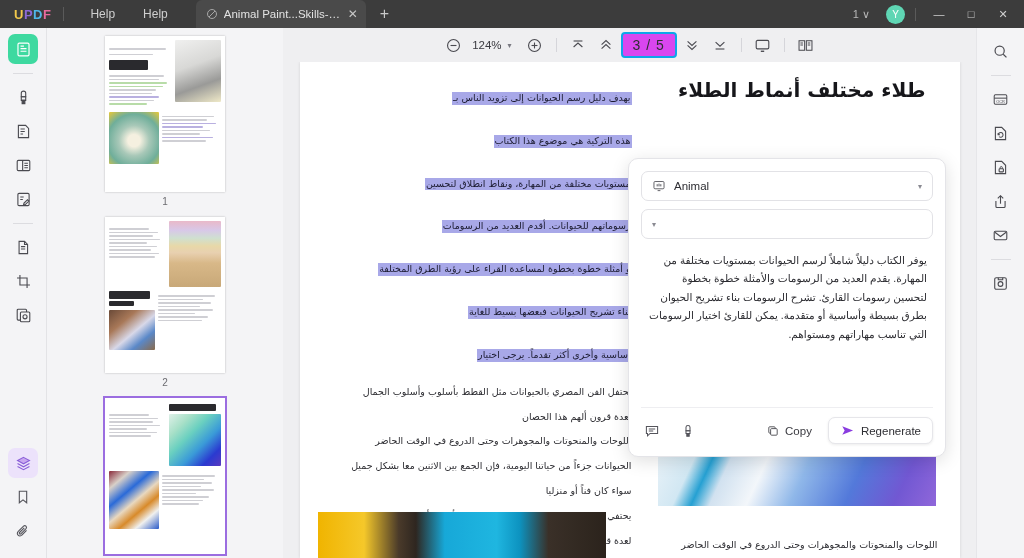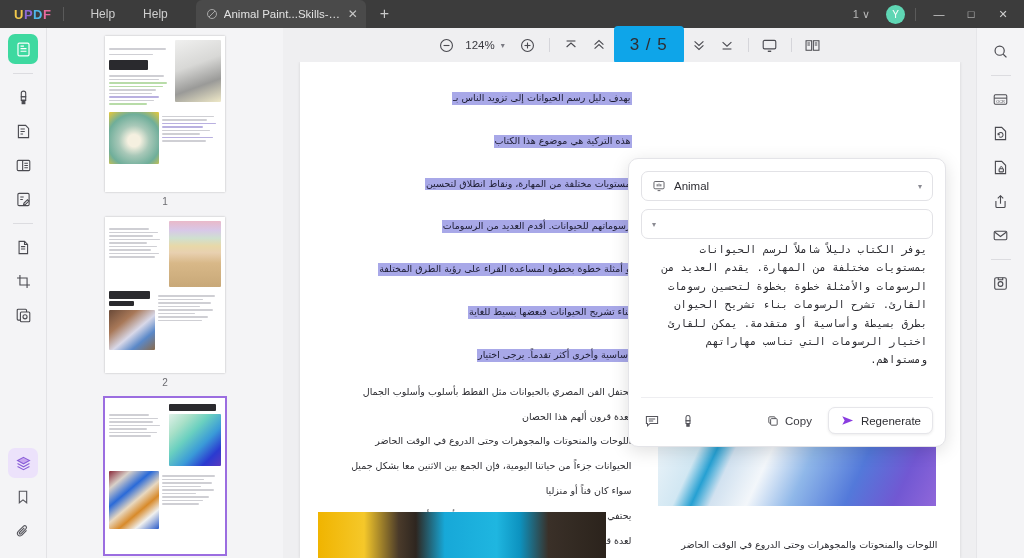--- a/index.html
+++ b/index.html
@@ -95,22 +95,22 @@
     gap: 2px; background: #efeff1;
   }
   .tool-ic {
     width: 26px; height: 26px; display: flex; align-items: center; justify-content: center;
     border-radius: 5px; cursor: pointer; color: #4a4a50;
   }
   .zoom-val { font-size: 11.5px; color: #3a3a40; padding: 0 4px; }
   .caret-sm { font-size: 8px; color: #7a7a82; margin-right: 8px; cursor:pointer; }
   .vt-sep { width:1px; height:14px; background:#d5d5da; margin:0 6px; }
   .page-box {
-    background:#0ea5e9; border:6px solid #0ea5e9; border-radius:4px;
-    font-size:17px; color:#2e2e33; padding:3px 10px; min-width:52px; text-align:center;
+    background:#d946ef; border:2px solid #0ea5e9; border-radius:4px;
+    font-size:14px; color:#2e2e33; padding:3px 10px; min-width:52px; text-align:center;
     letter-spacing: 1px;
   }
 
   .page-area {
     position: relative; height: 496px; overflow: hidden;
     display: flex; justify-content: center;
   }
   .pdf-page {
     width: 660px; height: 496px; background: #fff; position: relative;
     box-shadow: 0 0 3px rgba(0,0,0,.12); overflow: hidden;
@@ -154,23 +154,23 @@
   .ai-select {
     height: 30px; border: 1px solid #e2e2e6; border-radius: 7px;
     display: flex; align-items: center; padding: 0 10px; gap: 8px;
     font-size: 11.5px; color: #2e2e33; background:#fff; cursor:pointer;
   }
   .ai-select + .ai-select { margin-top: 8px; }
   .ai-select .sel-caret { margin-left: auto; font-size: 8px; color:#8a8a92; }
   .ai-select.rtl { direction: rtl; font-family:"DejaVu Sans", sans-serif; font-size:10.5px;}
   .ai-select.rtl .sel-caret { margin-left:0; margin-right:auto; }
   .ai-body {
-    min-height: 150px;
+    margin-top: 10px; min-height: 150px;
     direction: rtl; text-align: right;
-    font-family: Liberation Mono, monospace;
+    font-family: Liberation Sans, sans-serif;
     font-size: 10.5px; line-height: 1.75; color: #2b2b30;
     padding: 2px 6px;
   }
   .ai-footer {
     margin-top: 8px; padding-top: 9px; border-top: 1px solid #eeeef1;
     display: flex; align-items: center; gap: 14px;
   }
   .ai-foot-ic { width:22px; height:22px; display:flex; align-items:center; justify-content:center; cursor:pointer; color:#55555c;}
   .ai-foot-right { margin-left:auto; display:flex; align-items:center; gap:8px; }
   .copy-btn {
@@ -518,20 +518,21 @@
               <rect x="11" y="4.4" width="6.6" height="11.2"></rect>
             <path d="M4 7h3M4 9.4h3M12.6 7h3M12.6 9.4h3"></path>
           </svg>
         </span>
       </div>
     </div>
 
     <div class="page-area">
       <div class="pdf-page">
 
+        <div class="doc-title ar">طلاء مختلف أنماط الطلاء</div>
 
         <div class="left-col ar">
           <div class="row"><p class="sel">يهدف دليل رسم الحيوانات إلى تزويد الناس بـ</p></div>
           <div class="row"><p class="sel">هذه التركية هي موضوع هذا الكتاب</p></div>
           <div class="row"><p class="sel">مستويات مختلفة من المهارة، ونقاط انطلاق لتحسين</p></div>
           <div class="row"><p class="sel">رسوماتهم للحيوانات. أقدم العديد من الرسومات</p></div>
           <div class="row"><p class="sel">و أمثلة خطوة بخطوة لمساعدة القراء على رؤية الطرق المختلفة</p></div>
           <div class="row"><p class="sel">بناء تشريح الحيوانات فبعضها بسيط للغاية</p></div>
           <div class="row"><p class="sel">أساسية وأخرى أكثر تقدماً. يرجى اختيار</p></div>
           <div class="row">

